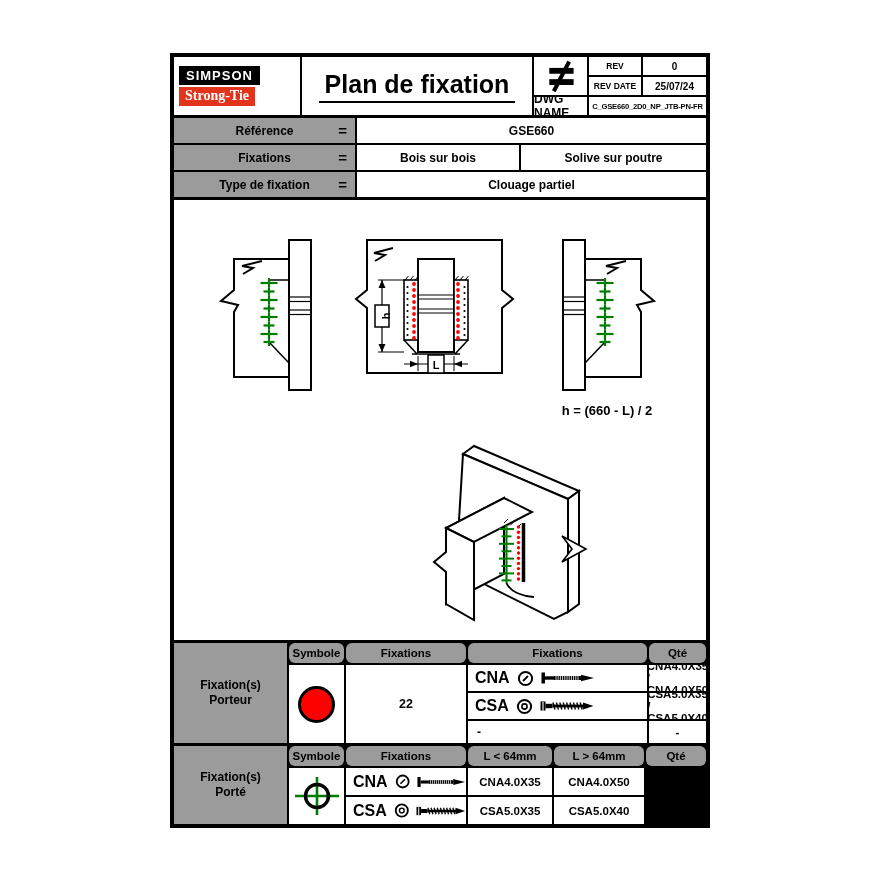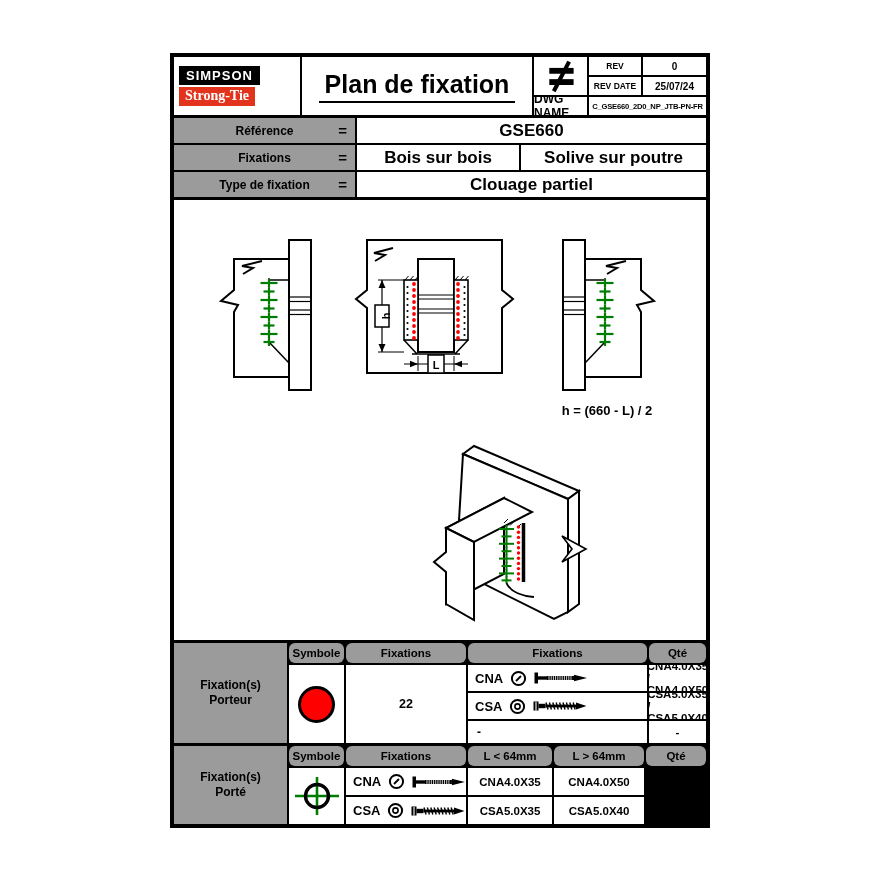--- a/index.html
+++ b/index.html
@@ -20,32 +20,32 @@
   .title-text{font-size:25px;font-weight:bold;border-bottom:2.5px solid #000;padding:0 6px 2px 6px;}
   .sym-cell{grid-row:1/3;}
   .rev-label{font-size:8.5px;}
   .rev-value{font-size:10px;}
   .dwg-label{font-size:12px;}
   .dwg-value{font-size:7.6px;letter-spacing:-0.2px;}
   
   .sec-info{grid-template-columns:181px 162px 1fr;grid-template-rows:25px 25px 25px;}
   .info-label{position:relative;font-size:12px;}
   .info-label .eq{position:absolute;right:8px;top:50%;transform:translateY(-54%);font-size:15px;}
-  .info-value{font-size:17px;}
+  .info-value{font-size:12px;}
   .span23{grid-column:2/4;}
   
   .sec-draw{display:block;position:relative;height:440px;background:#fff;}
   .sec-draw svg{position:absolute;inset:0;}
   
   .sec-t1{grid-template-columns:113px 55px 120px 179px 1fr;grid-template-rows:20px 26px 26px 22px;}
   .sec-t2{grid-template-columns:113px 55px 120px 84px 90px 1fr;grid-template-rows:20px 27px 27px;}
   .thead{font-size:11.5px;border-radius:6px;}
   .rowlabel{flex-direction:column;font-size:12px;line-height:1.25;}
   .fixcell{justify-content:flex-start;gap:7px;padding-left:7px;}
-  .fixcode{font-size:13px;}
+  .fixcode{font-size:16px;}
   .speccell{font-size:11.5px;}
   .qtycell{font-size:12.5px;}
   .dashleft{justify-content:flex-start;padding-left:9px;font-size:12px;}
   .red-dot{width:31px;height:31px;border:3.5px solid #000;border-radius:50%;background:#ff0000;}
   svg text{font-family:"Liberation Sans",sans-serif;font-weight:bold;}
 </style>
 </head>
 <body>
 
 <div class="canvas">

